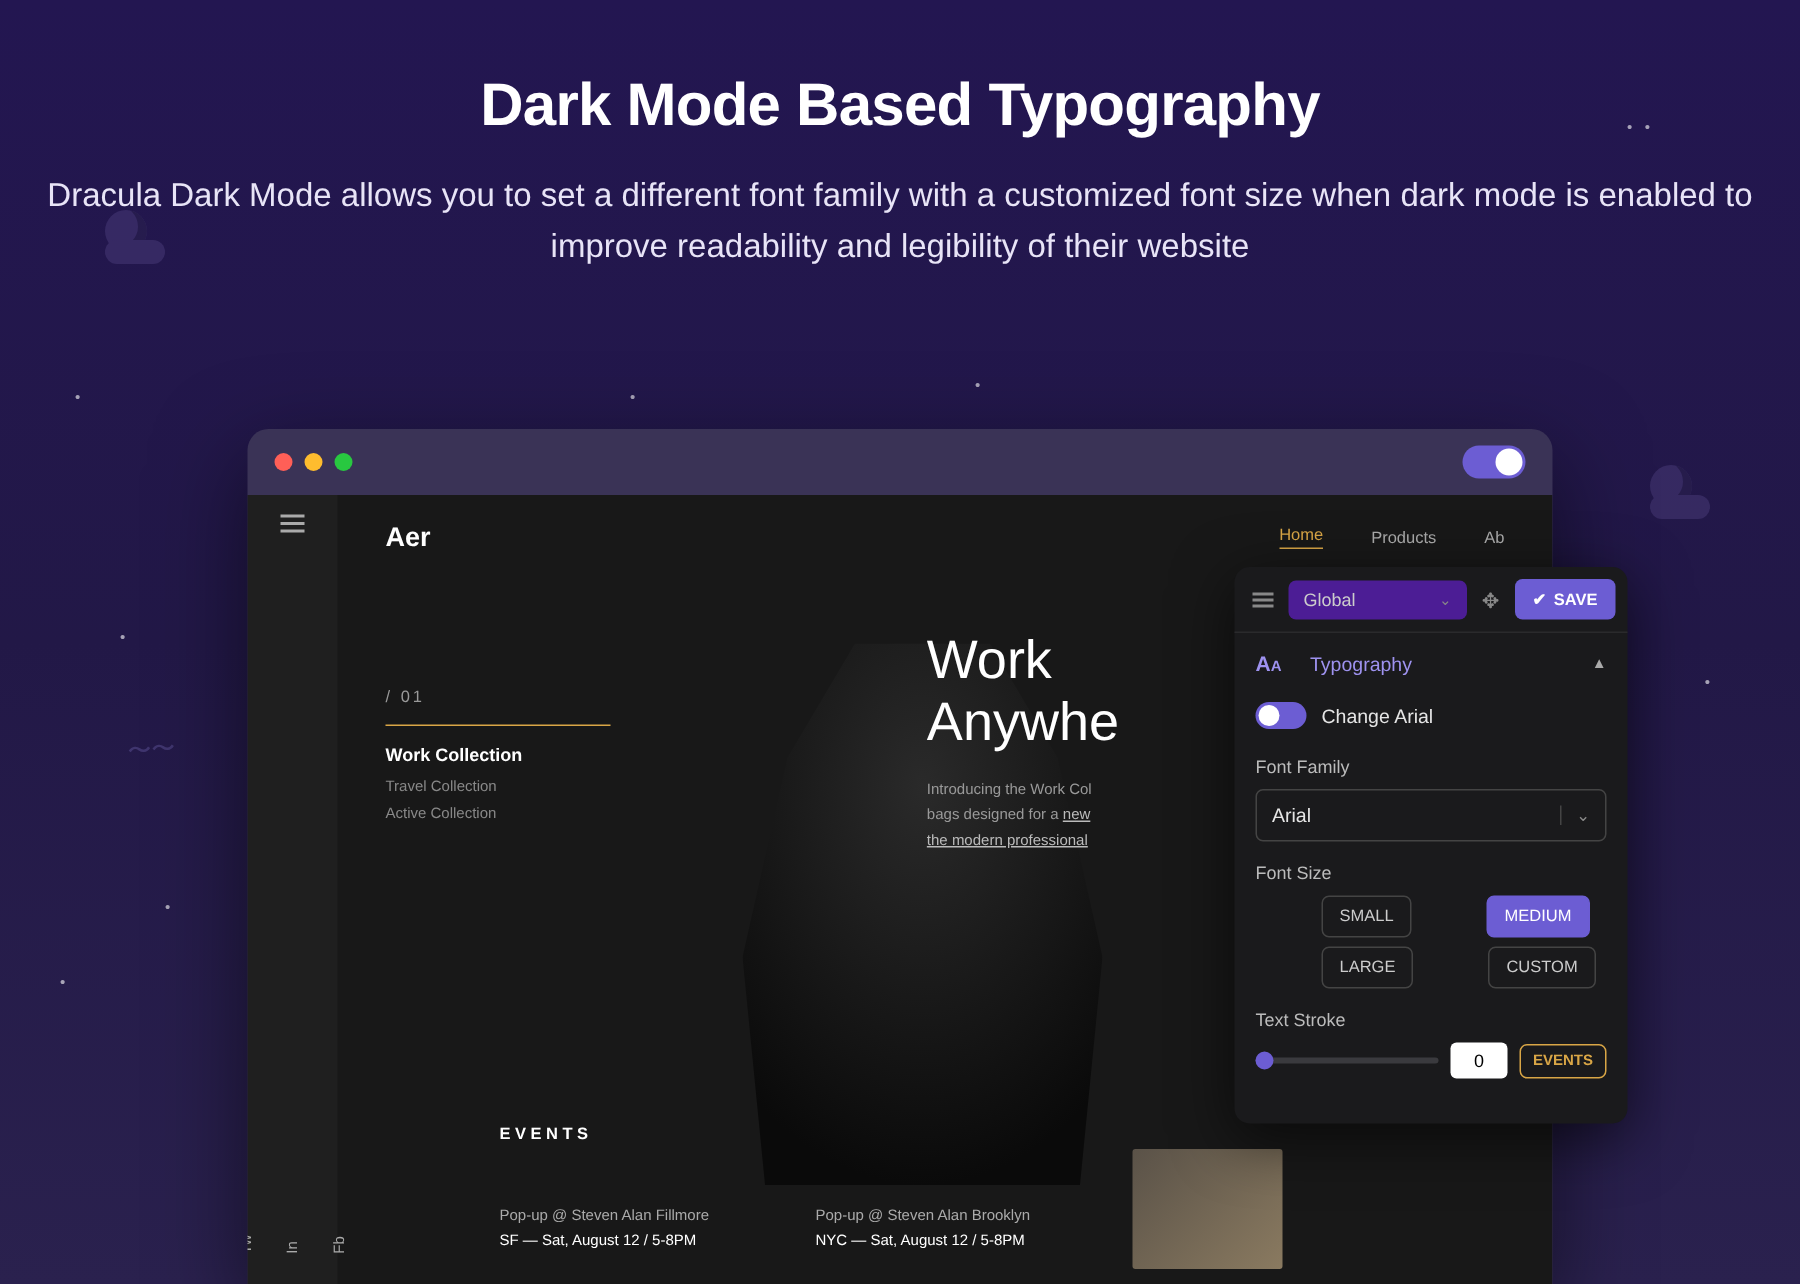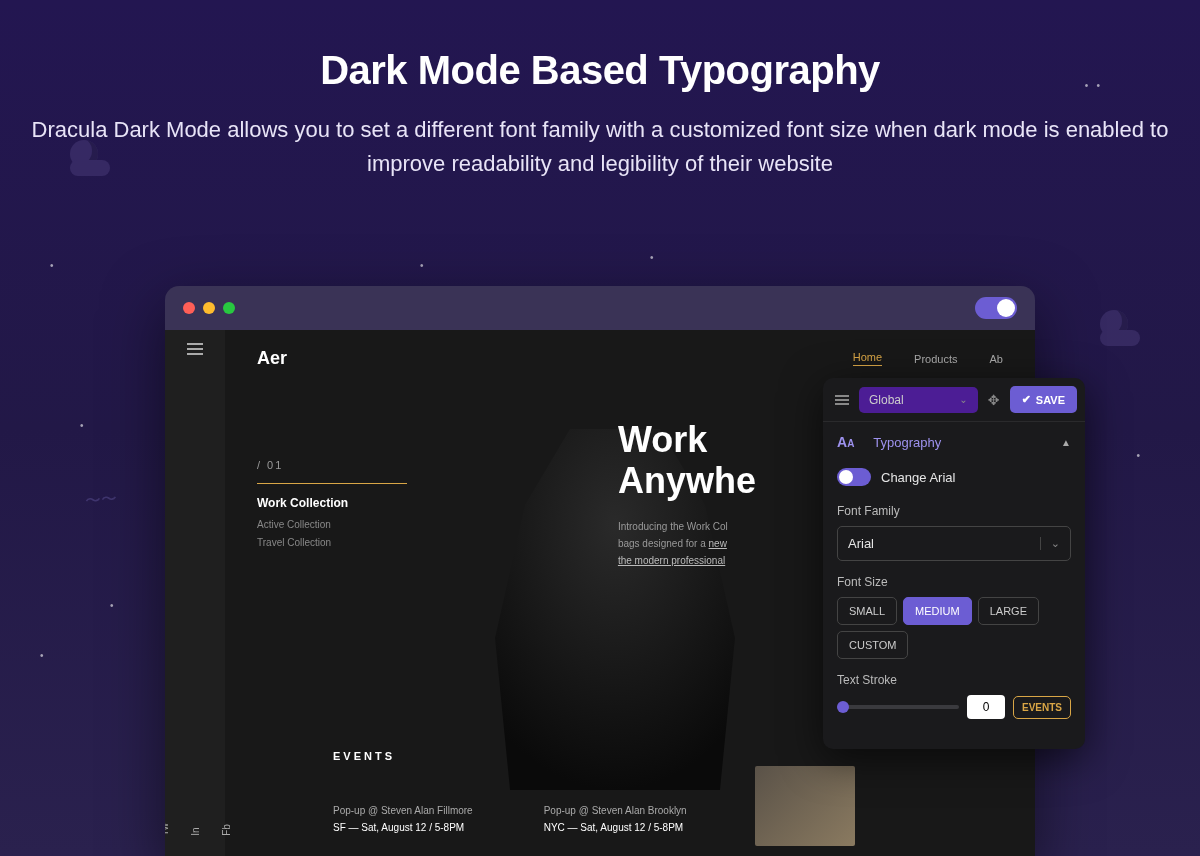--- a/index.html
+++ b/index.html
@@ -42,21 +42,21 @@
 .site-nav .brand { font-size: 18px; font-weight: 700; color: #fff; margin-right: auto; }
 .site-nav .active { color: #d9a646; border-bottom: 1px solid #d9a646; padding-bottom: 2px; }
 
 .hero-body { display: flex; margin-top: 50px; gap: 40px; }
 .col-left { flex: 1; padding-top: 40px; }
 .slash { font-size: 11px; color: #999; letter-spacing: 2px; }
 .divider-y { width: 150px; height: 1px; background: #d9a646; margin: 12px 0; }
 .wc { font-size: 12px; font-weight: 600; margin-bottom: 6px; }
 .sub { font-size: 10px; color: #888; line-height: 1.8; }
 .col-right { flex: 1.2; position: relative; }
-.big-title { font-size: 36px; font-weight: 700; line-height: 1.15; }
+.big-title { font-size: 36px; font-weight: 400; line-height: 1.15; }
 .intro { font-size: 10px; color: #999; margin-top: 16px; line-height: 1.7; }
 .intro u { color: #bbb; }
 
 .events { position: absolute; bottom: 0; left: 76px; right: 0; padding: 20px 32px; display: flex; gap: 71px; }
 .events h4 { font-size: 11px; letter-spacing: 3px; color: #fff; position: absolute; top: -8px; }
 .ev { font-size: 10px; color: #aaa; line-height: 1.7; margin-top: 24px; }
 .ev b { color: #fff; font-weight: 400; }
 .thumb { width: 100px; height: 80px; background: linear-gradient(135deg, #5a5248, #8a7a60); border-radius: 2px; position: absolute; right: 180px; bottom: 10px; }
 
 .figure { position: absolute; top: 80px; left: 50%; transform: translateX(-55%); width: 300px; height: 380px;
@@ -85,21 +85,21 @@
 .panel-body { padding: 6px 14px 16px; }
 .row { margin-bottom: 14px; }
 .toggle-row { display: flex; align-items: center; gap: 10px; margin-bottom: 18px; }
 .mini-toggle { width: 34px; height: 18px; background: #6c5dd3; border-radius: 20px; position: relative; }
 .mini-toggle .k { position: absolute; left: 2px; top: 2px; width: 14px; height: 14px; border-radius: 50%; background: #fff; }
 .lbl { font-size: 12px; color: #bbb; margin-bottom: 8px; }
 .select { border: 1px solid #444; border-radius: 5px; display: flex; align-items: center; padding: 9px 10px; font-size: 13px; }
 .select .chev { margin-left: auto; border-left: 1px solid #444; padding-left: 10px; color: #888; font-size: 11px; }
 
 .pills { display: flex; flex-wrap: wrap; gap: 6px; }
-.pill { border: 1px solid #444; border-radius: 5px; padding: 7px 11px; font-size: 11px; color: #ccc; background: transparent; }
+.pill { border: 1px solid #444; border-radius: 5px; padding: 7px 11px; font-size: 11px; color: #ccc; background: transparent; margin-left: 44px; }
 .pill.active { background: #6c5dd3; border-color: #6c5dd3; color: #fff; }
 
 .stroke-row { display: flex; align-items: center; gap: 8px; }
 .slider { flex: 1; height: 4px; background: #3a3a3e; border-radius: 4px; position: relative; }
 .slider .sknob { position: absolute; left: 0; top: -4px; width: 12px; height: 12px; border-radius: 50%; background: #6c5dd3; }
 .numbox { width: 38px; height: 24px; background: #fff; color: #000; border-radius: 4px; display: flex; align-items: center; justify-content: center; font-size: 12px; }
 .reset { border: 1px solid #d9a646; background: transparent; color: #d9a646; border-radius: 5px; padding: 5px 8px; font-size: 10px; font-weight: 600; }
 </style>
 </head>
 <body>
@@ -156,22 +156,22 @@
           <span>Ab</span>
         </div>
 
         <div class="figure"></div>
 
         <div class="hero-body">
           <div class="col-left">
             <div class="slash">/ 01</div>
             <div class="divider-y"></div>
             <div class="wc">Work Collection</div>
+            <div class="sub">Travel Collection</div>
             <div class="sub">Active Collection</div>
-            <div class="sub">Travel Collection</div>
           </div>
           <div class="col-right">
             <div class="big-title">
               <span>Work</span><br><span>Anywhe</span>
             </div>
             <div class="intro">
               <span>Introducing the Work Col</span><br>
               <span>bags designed for a </span><u>new</u><br>
               <u>the modern professional</u>
             </div>

